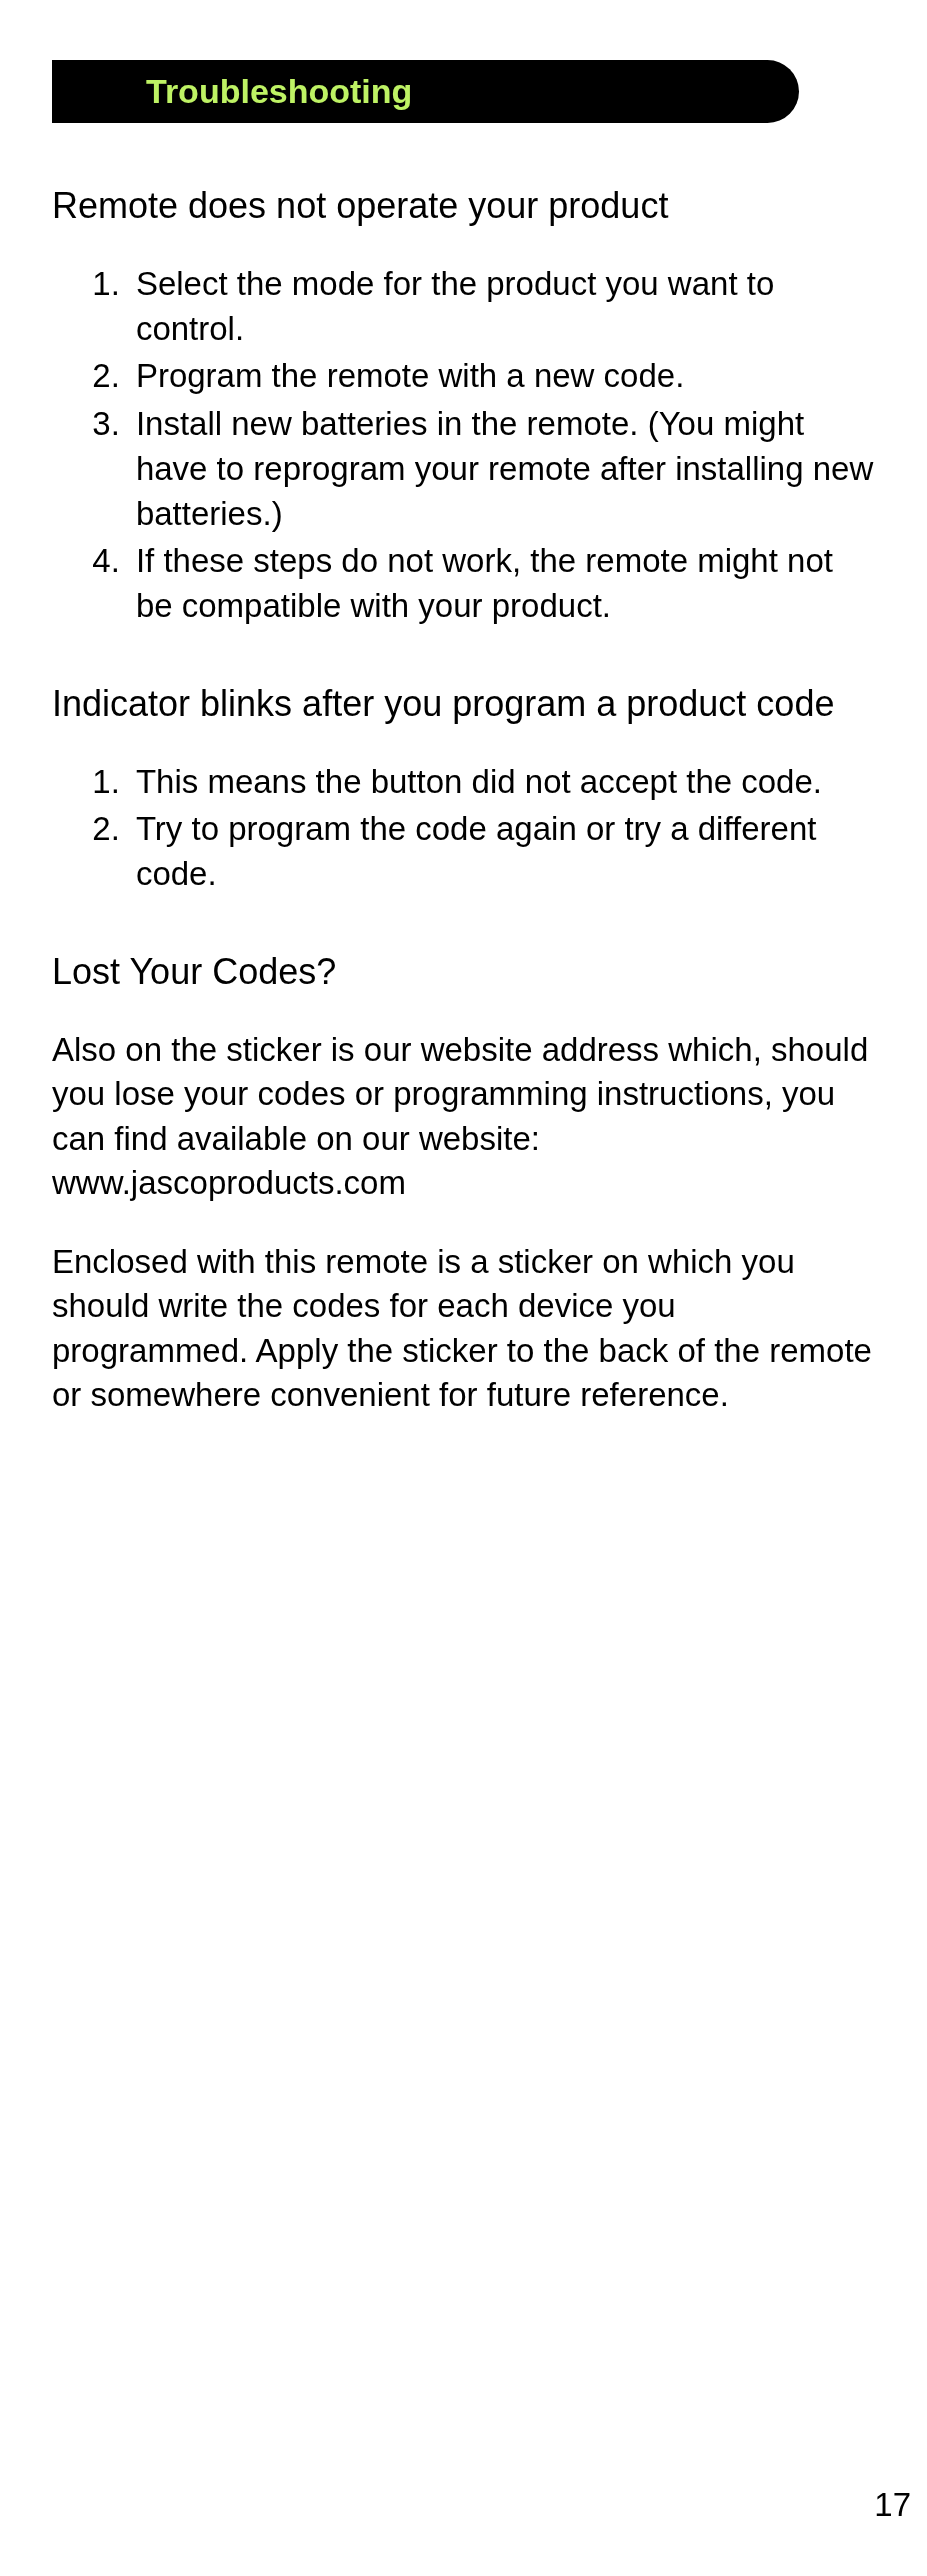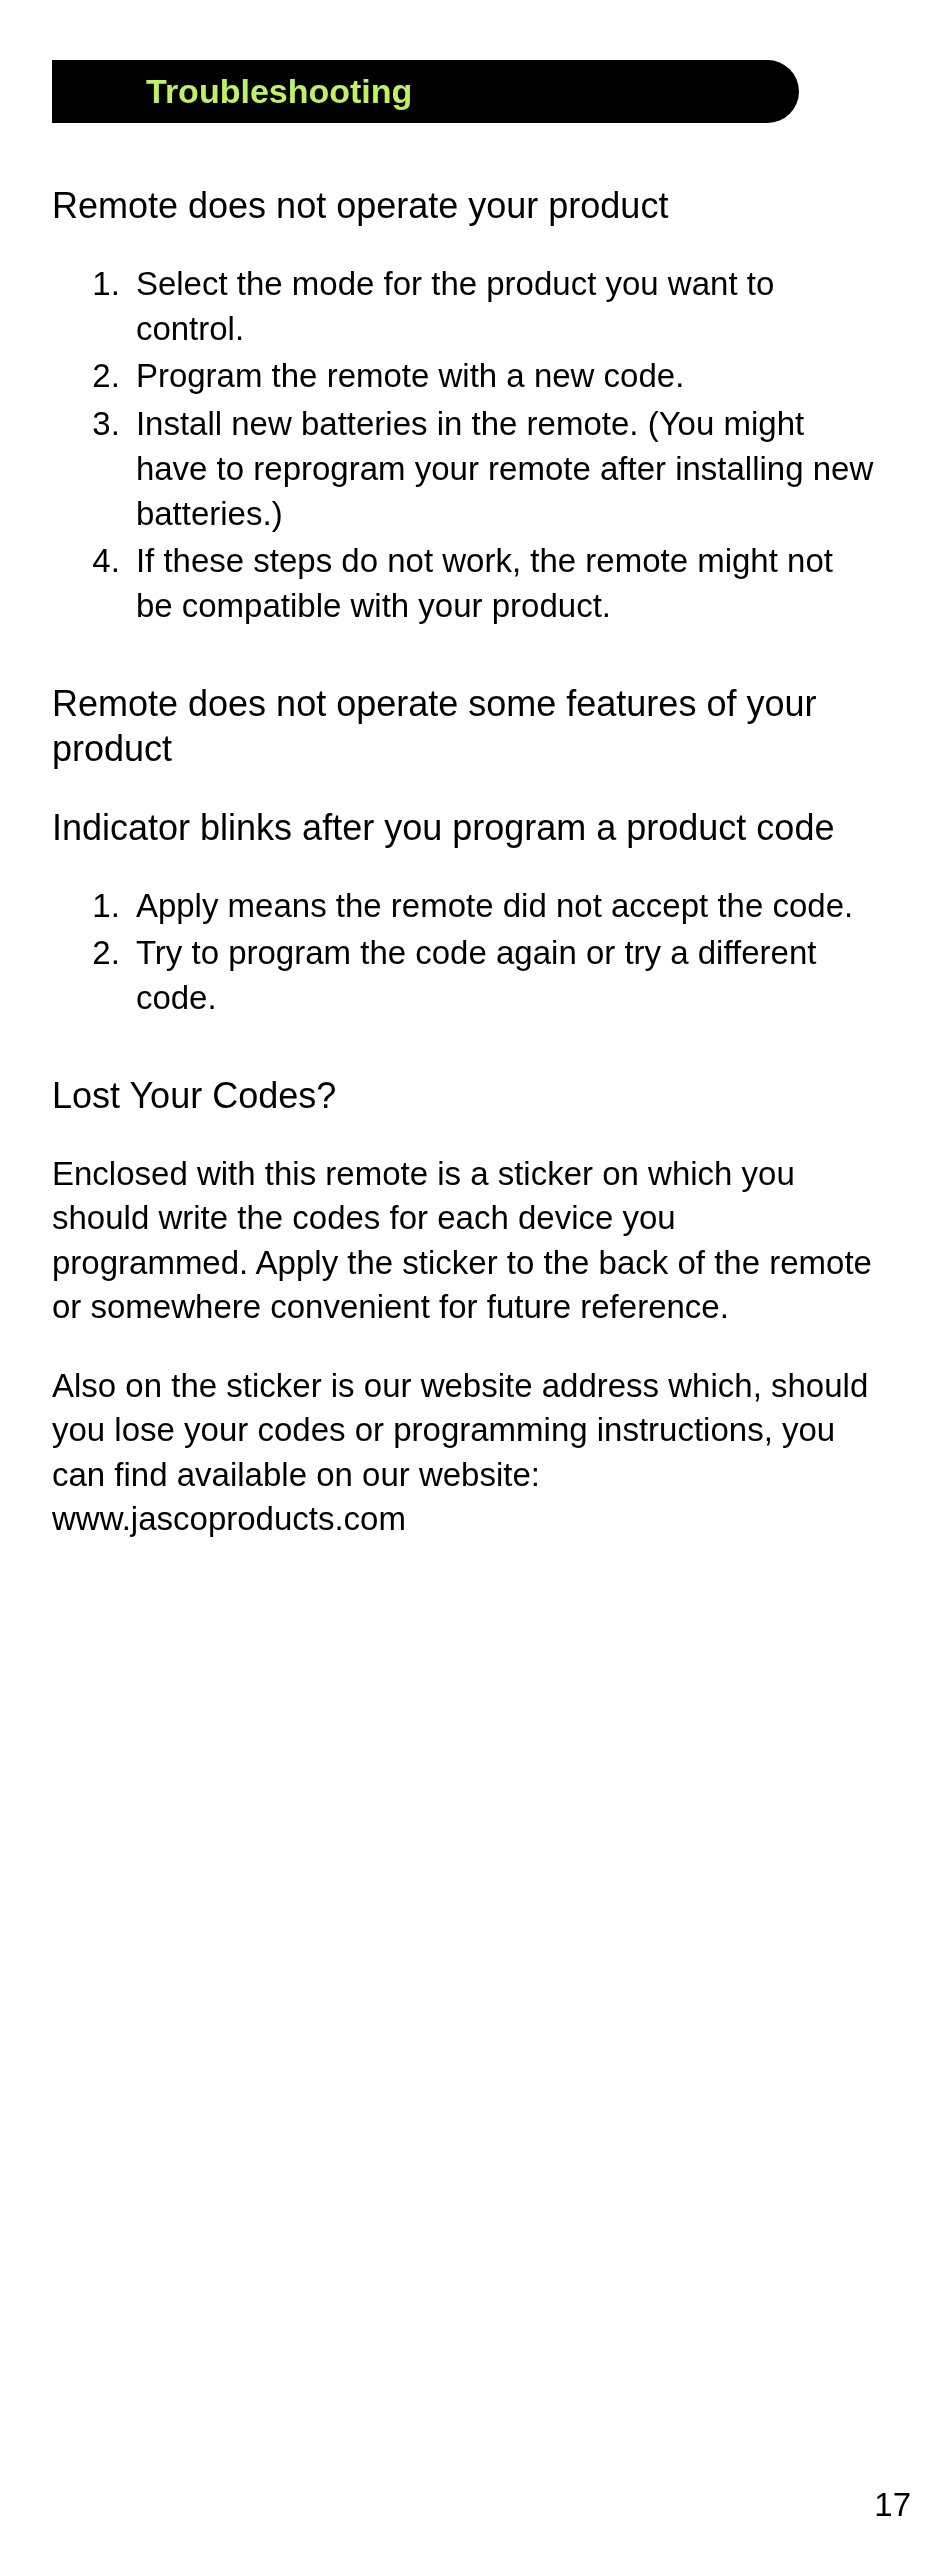--- a/index.html
+++ b/index.html
@@ -66,28 +66,27 @@
   </div>
 
   <div class="section-heading">Remote does not operate your product</div>
   <ol class="steps">
     <li>Select the mode for the product you want to control.</li>
     <li>Program the remote with a new code.</li>
     <li>Install new batteries in the remote. (You might have to reprogram your remote after installing new batteries.)</li>
     <li>If these steps do not work, the remote might not be compatible with your product.</li>
   </ol>
 
-  <div class="section-heading">Remote does not operate some features of your product</div>
 
   <div class="section-heading">Indicator blinks after you program a product code</div>
   <ol class="steps">
-    <li>Apply means the remote did not accept the code.</li>
+    <li>This means the button did not accept the code.</li>
     <li>Try to program the code again or try a different code.</li>
   </ol>
 
   <div class="section-heading">Lost Your Codes?</div>
+  <div class="para">Also on the sticker is our website address which, should you lose your codes or programming instructions, you can find available on our website: www.jascoproducts.com</div>
   <div class="para">Enclosed with this remote is a sticker on which you should write the codes for each device you programmed. Apply the sticker to the back of the remote or somewhere convenient for future reference.</div>
-  <div class="para">Also on the sticker is our website address which, should you lose your codes or programming instructions, you can find available on our website: www.jascoproducts.com</div>
 
 </div>
 
 <div class="page-number">17</div>
 
 
 </body></html>

